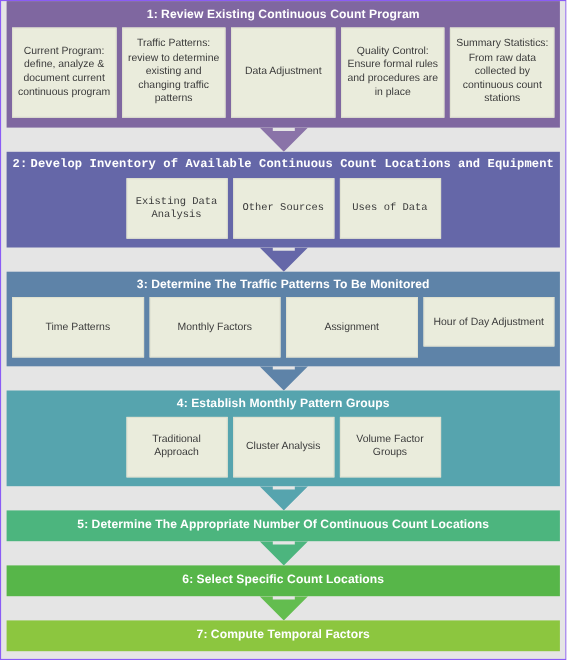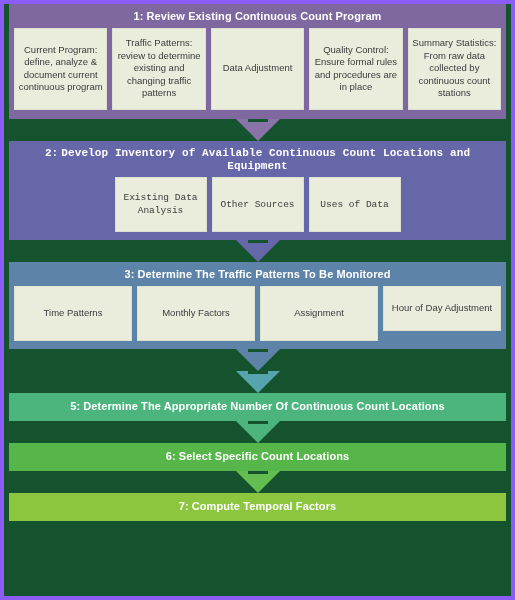--- a/index.html
+++ b/index.html
@@ -9,22 +9,22 @@
     background: #ffffff;
   }
   body {
     font-family: "Liberation Sans", sans-serif;
   }
   #flow-root {
     position: relative;
     width: 515px;
     height: 600px;
     box-sizing: border-box;
-    border: 4px solid #8b5cf6;
-    background: #14532d;
+    border: 1px solid #8b5cf6;
+    background: #e5e5e5;
     overflow: hidden;
   }
   .stage {
     position: relative;
     margin: 0 5px;
     box-sizing: border-box;
   }
   .stage-header {
     color: #ffffff;
     font-weight: bold;
@@ -145,20 +145,34 @@
         <div class="card" style="height: 45px;">
           <span>Hour of Day Adjustment</span>
         </div>
       </div>
     </div>
     <div class="connector">
       <svg width="44" height="22" viewBox="0 0 44 22">
         <path d="M0 0 H12 V3 H32 V0 H44 L22 22 Z" fill="#5e83a8"></path>
       </svg>
     </div>
+    <div class="stage" style="background: rgb(86, 164, 174); min-height: 85px;">
+      <div class="stage-header"><span class="num">4:</span><span>Establish Monthly Pattern Groups</span></div>
+      <div class="cards center">
+        <div class="card" style="height: 55px;">
+          <span>Traditional Approach</span>
+        </div>
+        <div class="card" style="height: 55px;">
+          <span>Cluster Analysis</span>
+        </div>
+        <div class="card" style="height: 55px;">
+          <span>Volume Factor Groups</span>
+        </div>
+      </div>
+    </div>
     <div class="connector">
       <svg width="44" height="22" viewBox="0 0 44 22">
         <path d="M0 0 H12 V3 H32 V0 H44 L22 22 Z" fill="#56a4ae"></path>
       </svg>
     </div>
     <div class="stage band-only" style="background: rgb(76, 181, 126); min-height: 28px;">
       <div class="stage-header"><span class="num">5:</span><span>Determine The Appropriate Number Of Continuous Count Locations</span></div>
     </div>
     <div class="connector">
       <svg width="44" height="22" viewBox="0 0 44 22">

